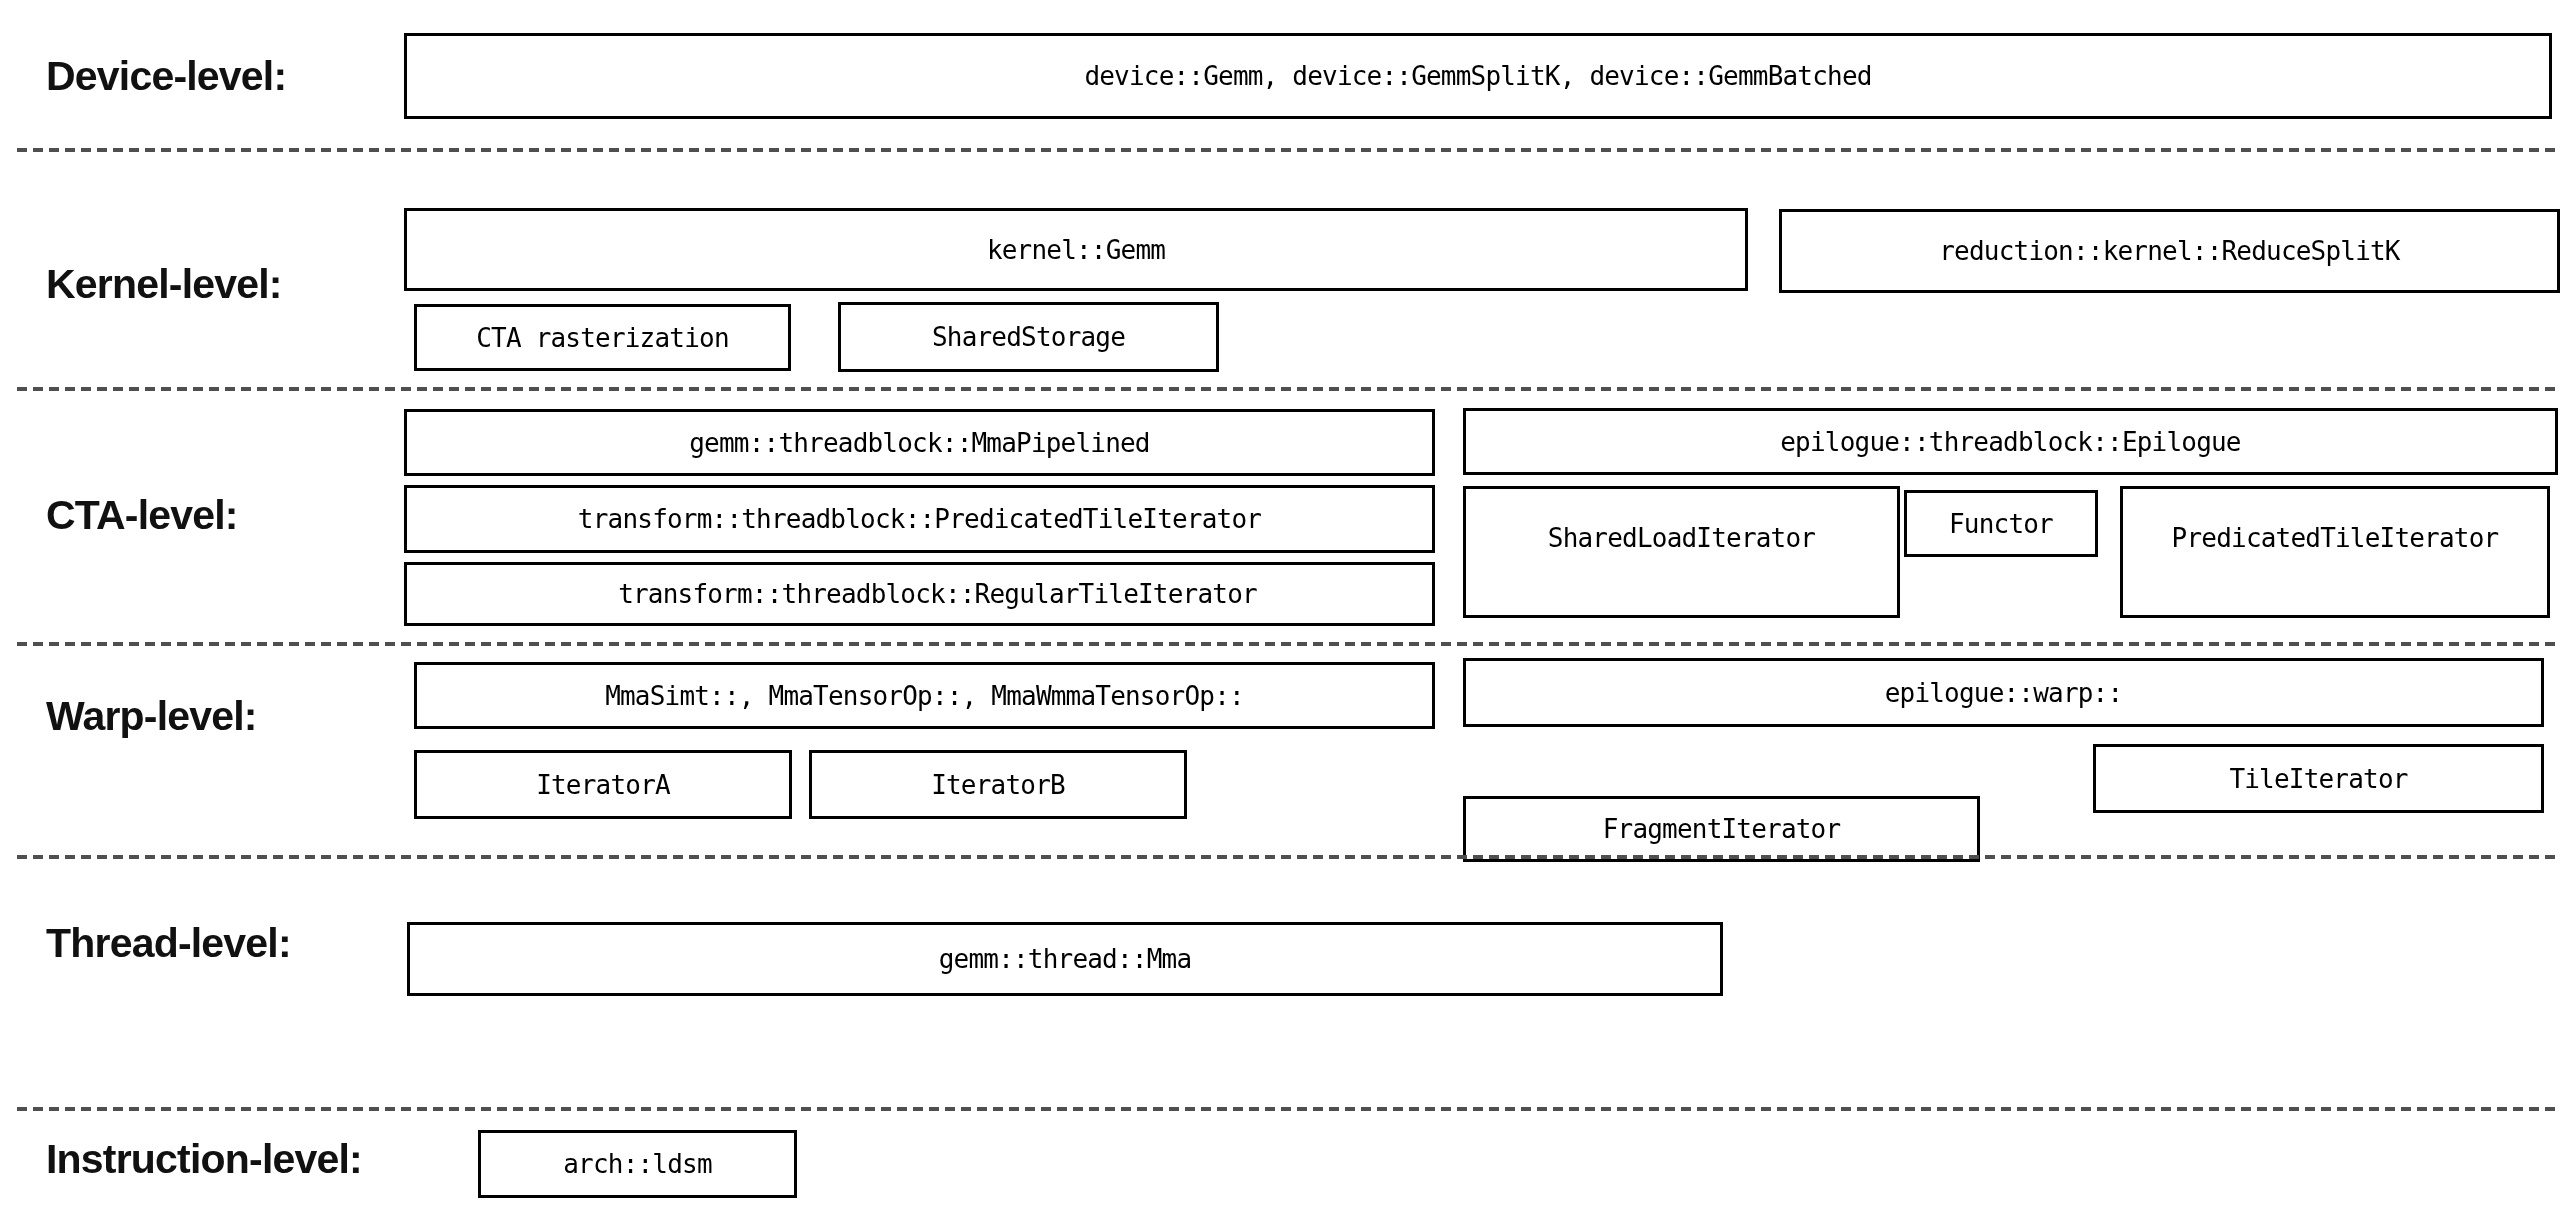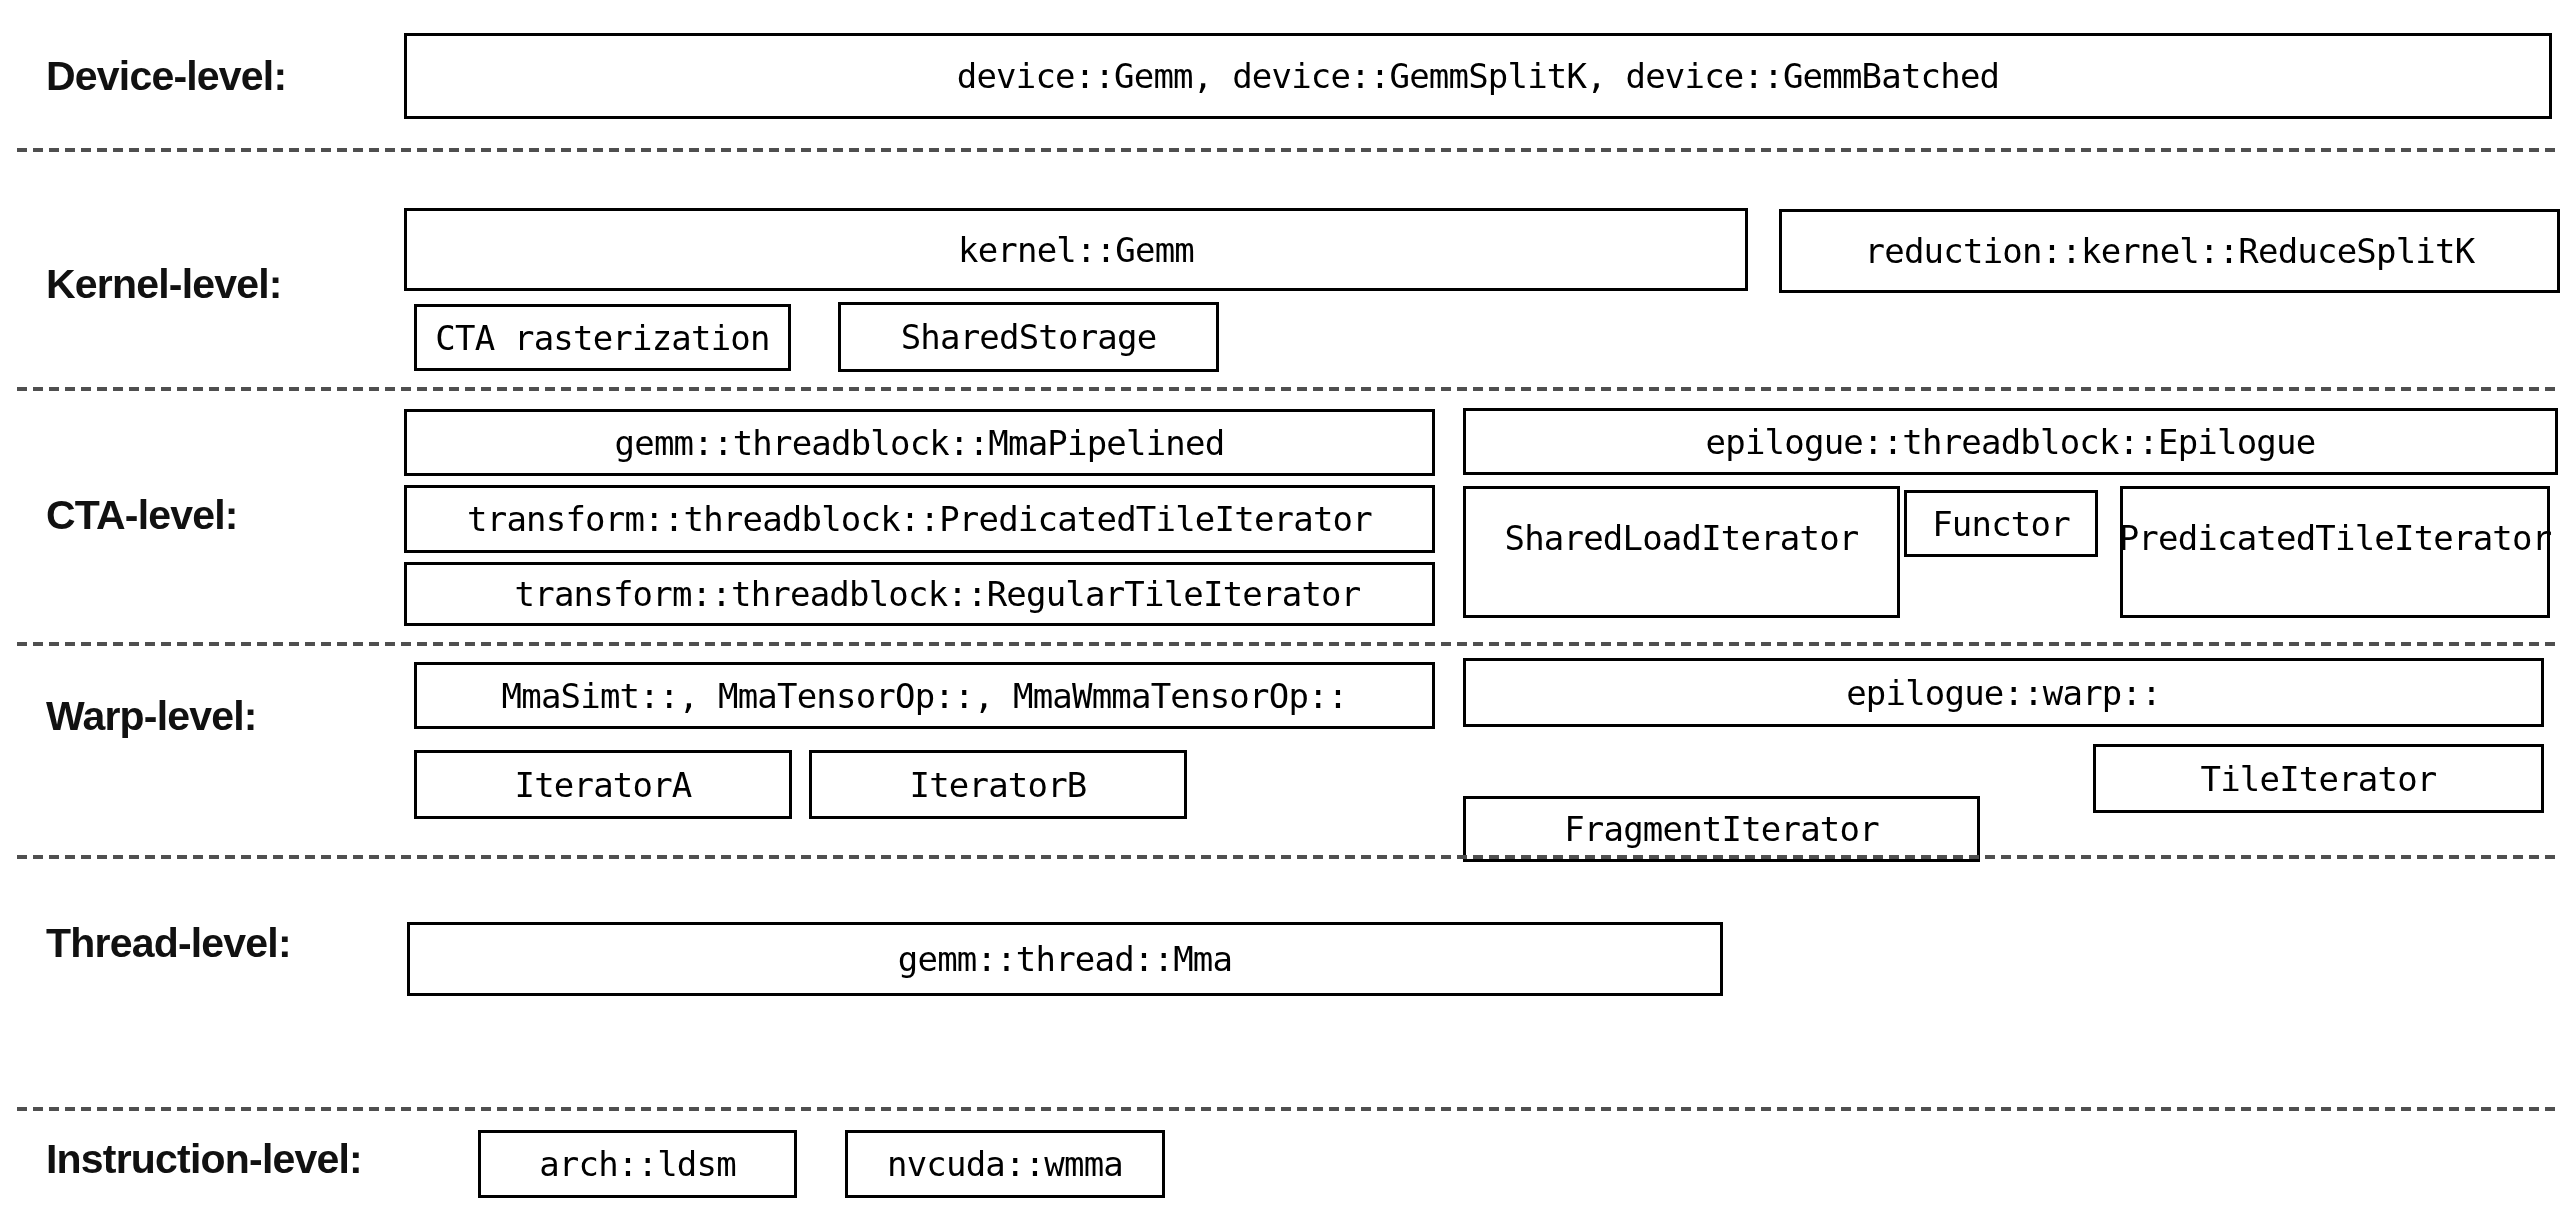--- a/index.html
+++ b/index.html
@@ -23,21 +23,21 @@
   }
   .box{
     position:absolute;
     box-sizing:border-box;
     border:3.1px solid #000000;
     background:#ffffff;
     display:flex;
     align-items:center;
     justify-content:center;
     font-family:"DejaVu Sans Mono", monospace;
-    font-size:34px;
+    font-size:26px;
     letter-spacing:-0.8px;
     color:#000000;
     white-space:nowrap;
   }
   .box.tall{padding-bottom:28px;}
   .dash{
     position:absolute;
     left:17px;
     width:2541px;
     height:3.8px;
@@ -83,16 +83,15 @@
 
   <div class="dash" style="top:855px;"></div>
 
   <div class="level-label" style="top:917px;">Thread-level:</div>
   <div class="box" style="left:407px;top:922px;width:1316px;height:74px;">gemm::thread::Mma</div>
 
   <div class="dash" style="top:1107px;"></div>
 
   <div class="level-label" style="top:1133px;">Instruction-level:</div>
   <div class="box" style="left:478px;top:1130px;width:319px;height:68px;">arch::ldsm</div>
-  <div class="box" style="left:845px;top:1130px;width:320px;height:68px;">nvcuda::wmma</div>
 
 </div>
 
 
 </body></html>

